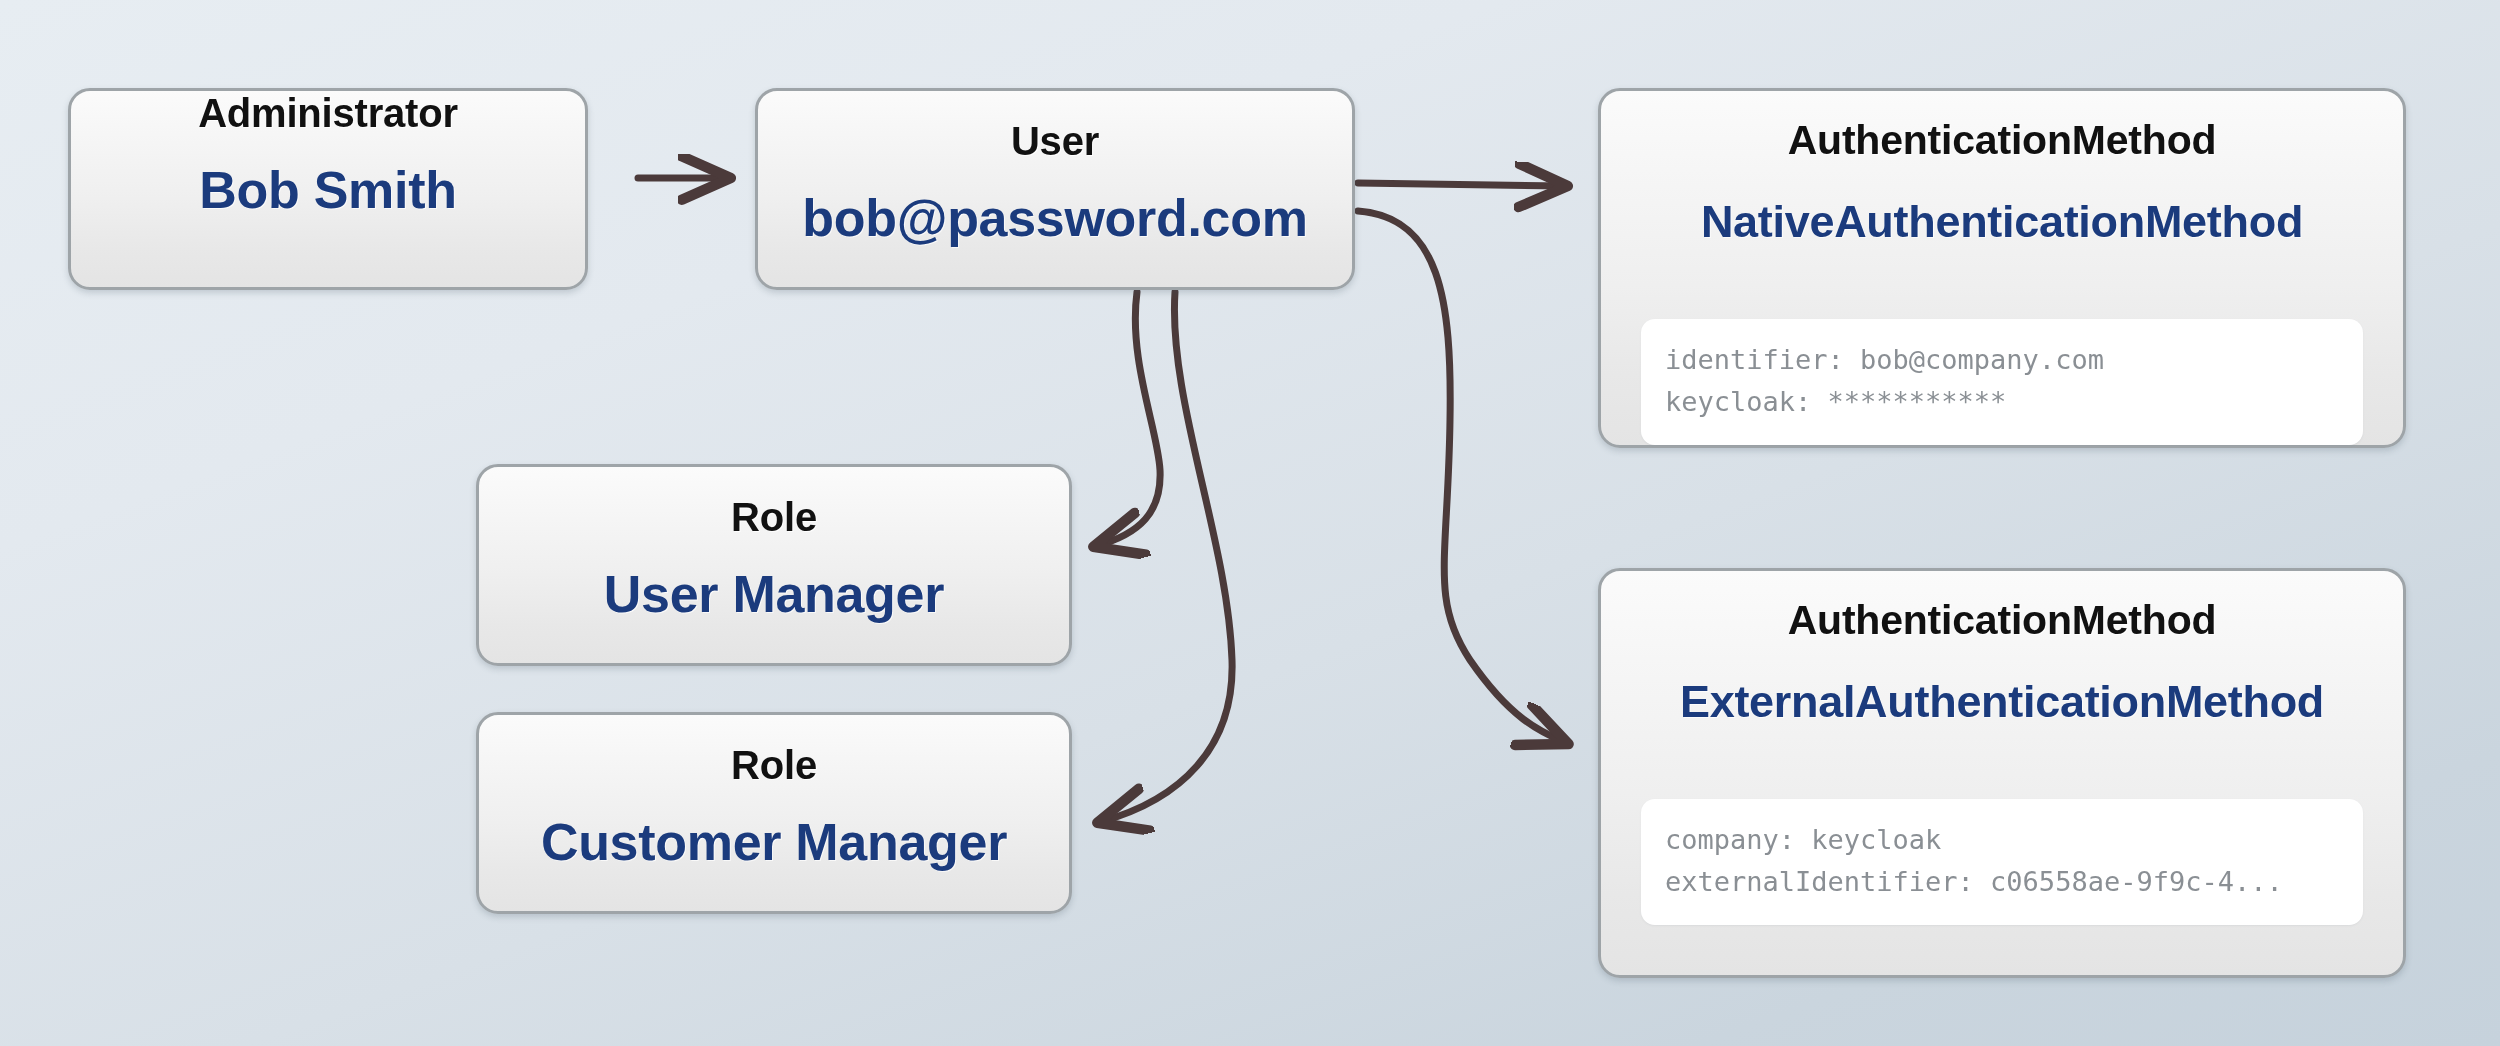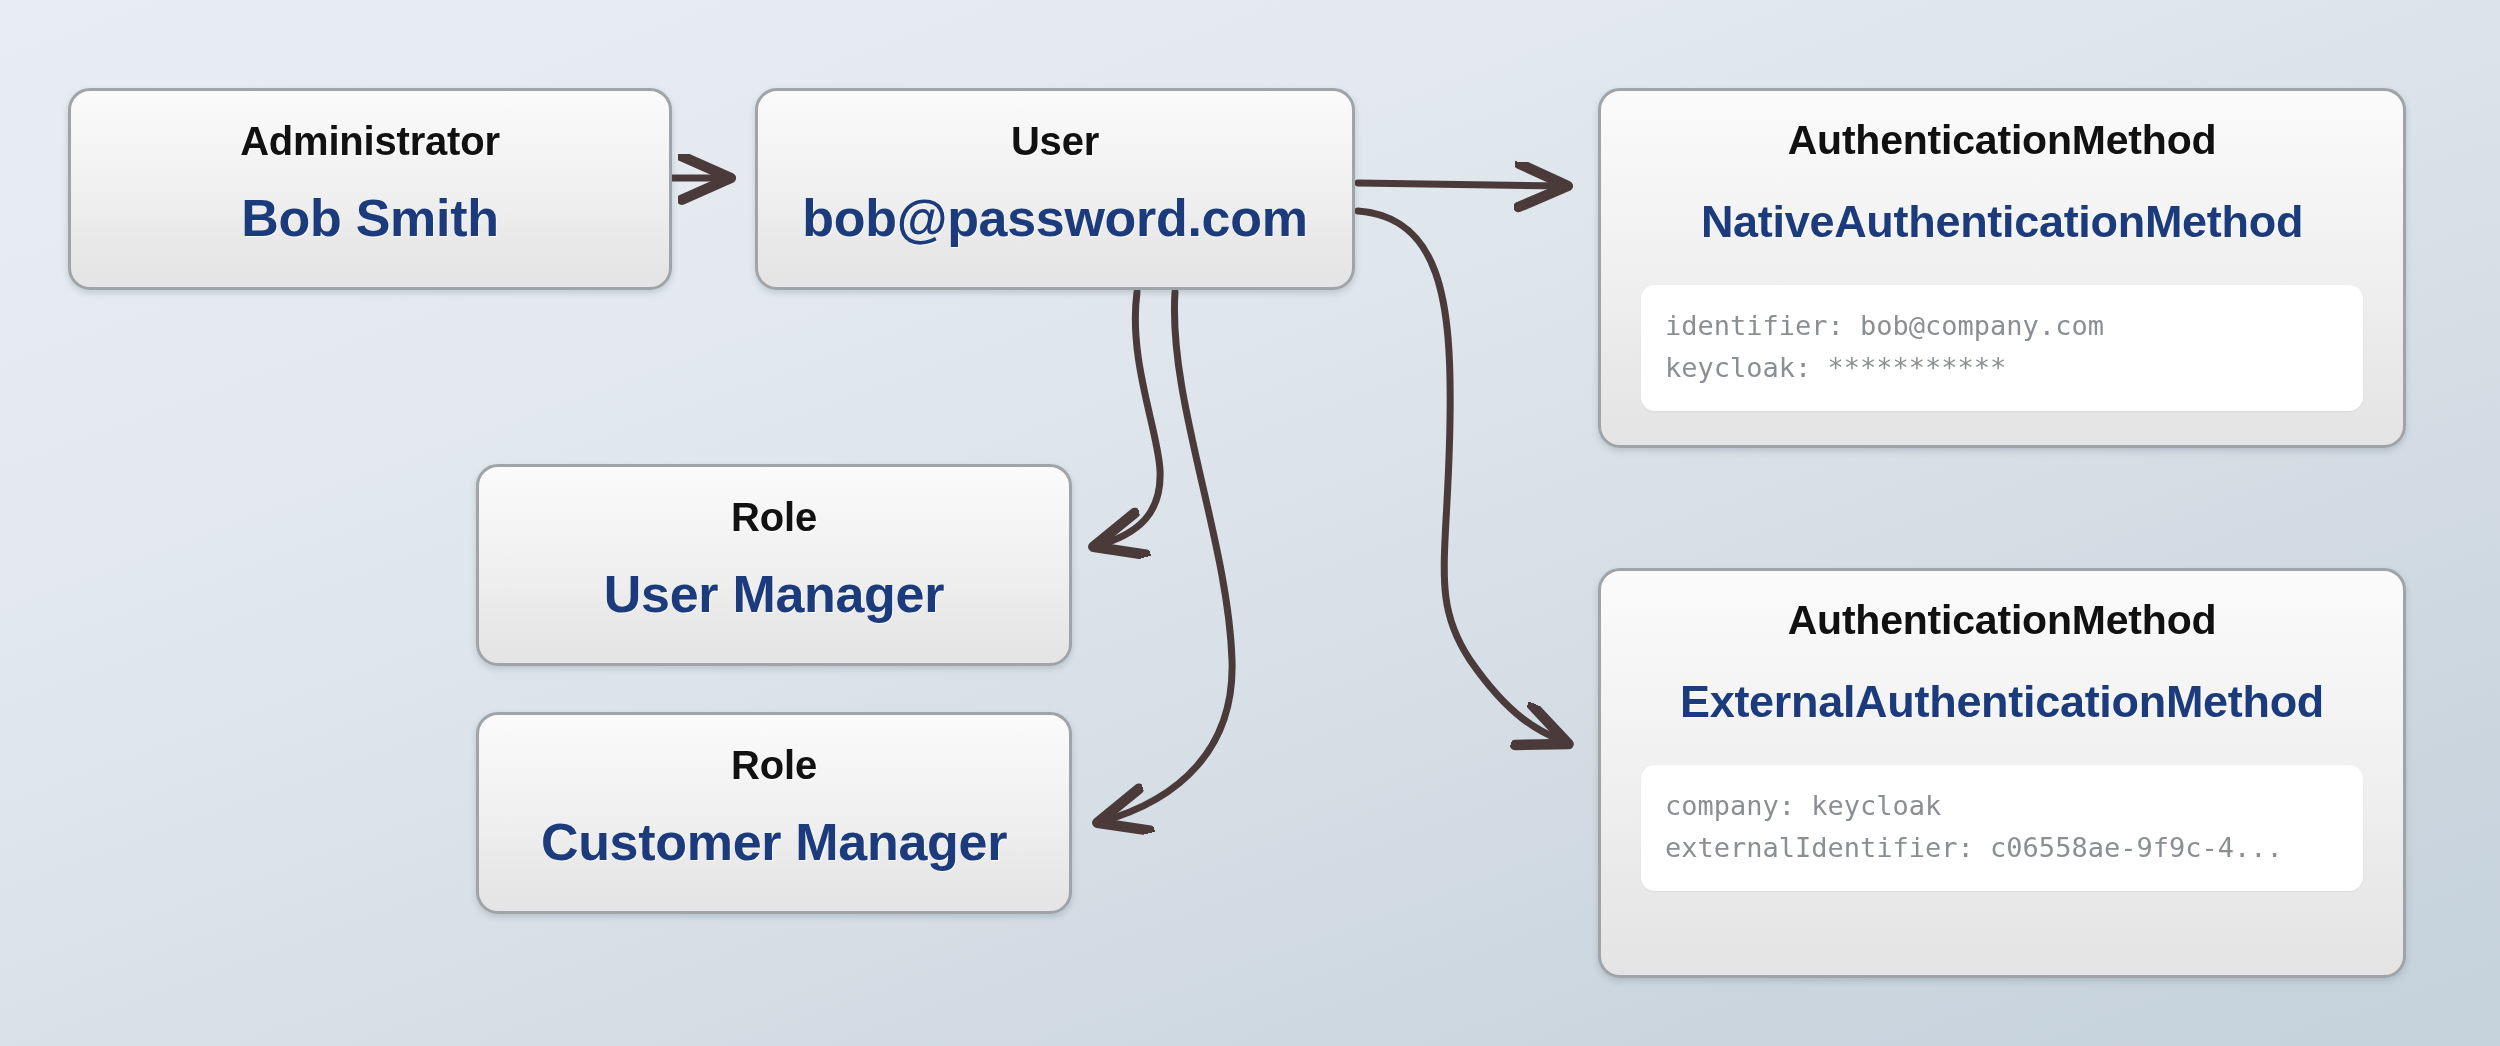--- a/index.html
+++ b/index.html
@@ -60,25 +60,26 @@
     background: #ffffff;
     border-radius: 14px;
     box-sizing: border-box;
     width: 100%;
     padding: 20px 12px 22px 24px;
     font-family: "DejaVu Sans Mono", "Liberation Mono", monospace;
     font-size: 27px;
     line-height: 42px;
     color: #8a8f94;
     box-shadow: 0 1px 2px rgba(120,130,140,0.10);
+    margin-top: 34px;
   }
   .prop-line { white-space: nowrap; }
 
   
-  #node-administrator { left: 68px;   top: 88px;  width: 604px;  height: 202px; padding-top: 28px; }
+  #node-administrator { left: 68px;   top: 88px;  width: 520px;  height: 202px; }
   #node-user          { left: 755px;  top: 88px;  width: 600px;  height: 202px; padding-top: 28px; }
   #node-role-order    { left: 476px;  top: 464px; width: 596px;  height: 202px; padding-top: 28px; }
   #node-role-customer { left: 476px;  top: 712px; width: 596px;  height: 202px; padding-top: 28px; }
   #node-auth-native   { left: 1598px; top: 88px;  width: 808px;  height: 360px; padding: 26px 40px 0 40px; }
   #node-auth-external { left: 1598px; top: 568px; width: 808px;  height: 410px; padding: 26px 40px 0 40px; }
 
   #node-administrator .node-type,
   #node-user .node-type,
   #node-role-order .node-type,
   #node-role-customer .node-type { margin-bottom: 32px; }

